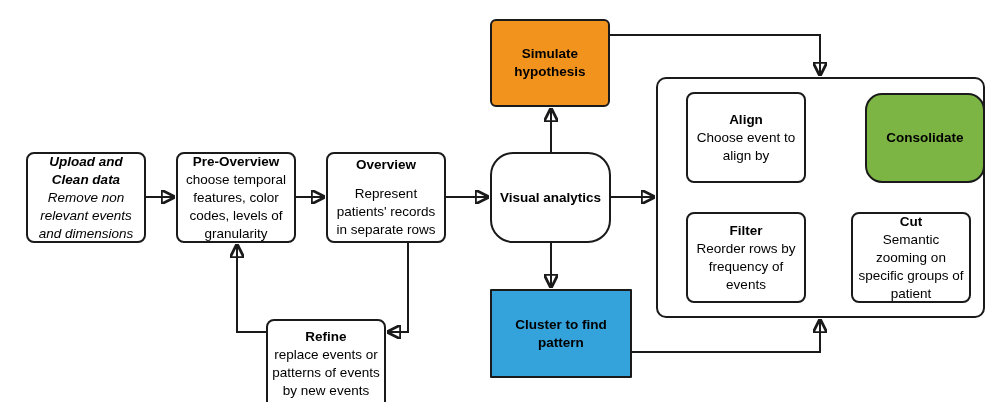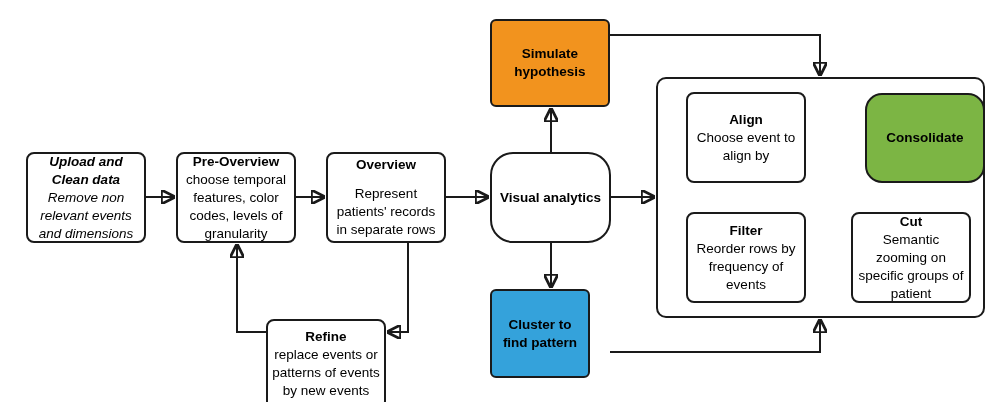--- a/index.html
+++ b/index.html
@@ -41,21 +41,21 @@
     border-radius:10px;
     background:#fff;
   }
   
   #n-upload       {left:26px;  top:152px; width:120px; height:91px;font-style:italic;}
   #n-preoverview  {left:176px; top:152px; width:120px; height:91px;}
   #n-overview     {left:326px; top:152px; width:120px; height:91px;justify-content:space-between;}
   #n-va           {left:490px; top:152px; width:121px; height:91px;border-radius:23px;}
   #n-refine       {left:266px; top:288px; width:120px; height:90px;margin-top:31px;}
   #n-simulate     {left:490px; top:19px;  width:120px; height:88px; background:var(--c-simulate,#F2931E); border-radius:6px;}
-  #n-cluster      {left:490px; top:289px; width:100px; height:89px; background:var(--c-cluster,#34A2DB); border-radius:6px;}
+  #n-cluster      {left:490px; top:289px; width:142px; height:89px; background:var(--c-cluster,#34A2DB); border-radius:1px;}
   #g-ops          {left:656px; top:77px;  width:329px; height:241px;}
   #n-align        {left:686px; top:92px;  width:120px; height:91px;}
   #n-consolidate  {left:851px; top:93px;  width:120px; height:90px; background:var(--c-consolidate,#7CB544); border-radius:17px;margin-left:14px;}
   #n-filter       {left:686px; top:212px; width:120px; height:91px;}
   #n-cut          {left:851px; top:212px; width:120px; height:91px;}
 </style>
 </head>
 <body>
 
 <div class="canvas">

